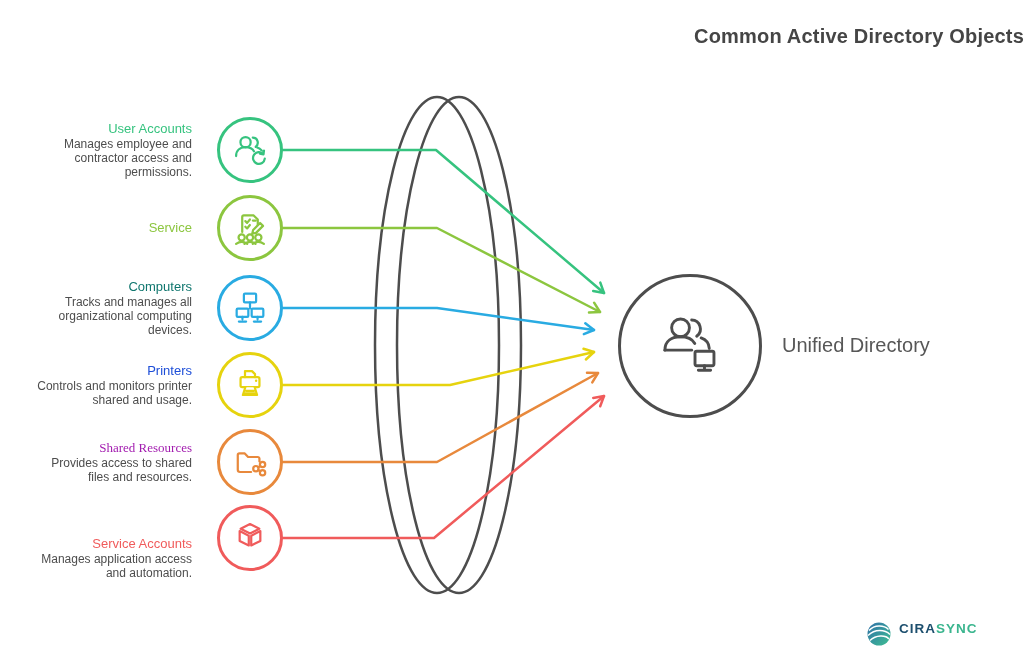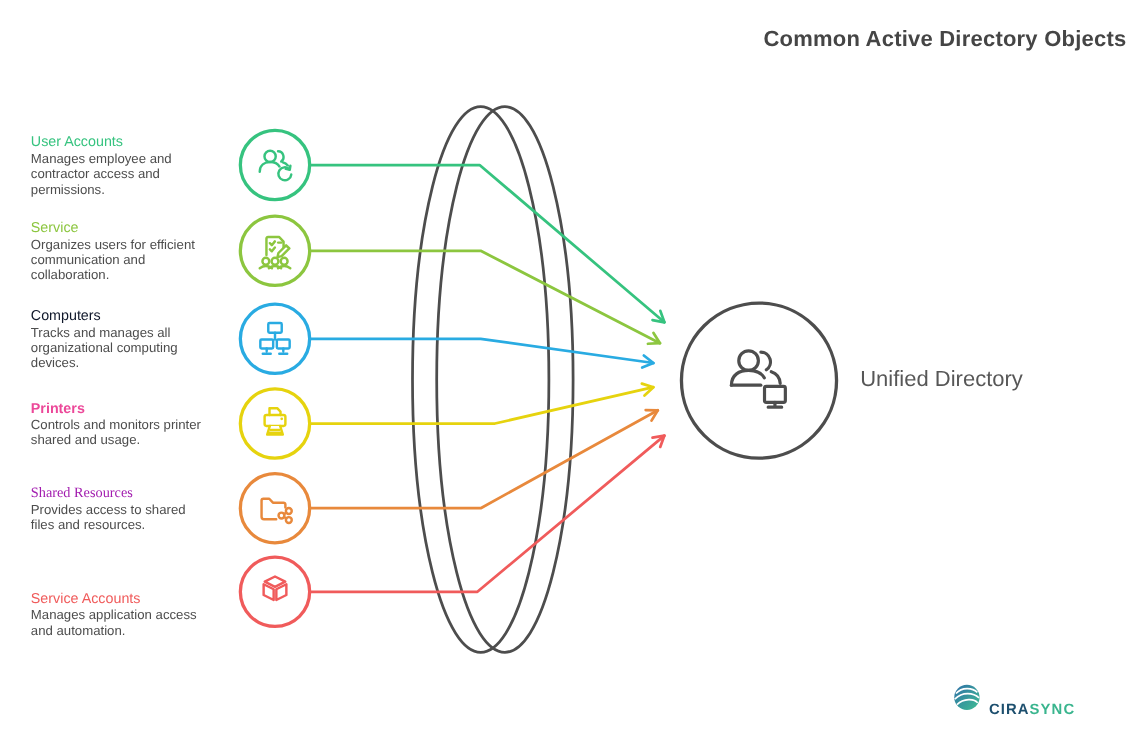--- a/index.html
+++ b/index.html
@@ -8,41 +8,41 @@
     font-family:"Liberation Sans", sans-serif;overflow:hidden;
   }
   .title{
     position:absolute;top:25px;left:0;width:100%;text-align:right;
     font-size:20px;font-weight:700;color:#454545;letter-spacing:.2px;
   }
   .item-row{
     position:absolute;right:741px;height:66px;display:flex;
     align-items:center;justify-content:flex-end;
   }
-  .item-text{width:164px;margin-right:25px;}
+  .item-text{width:164px;text-align:right;margin-right:25px;}
   .item-label{font-size:13px;font-weight:500;line-height:15px;margin-bottom:1px;}
   .item-desc{font-size:12px;color:#4d4d4d;line-height:14px;}
   .icon-circle{
     width:66px;height:66px;border:3px solid;border-radius:50%;
     box-sizing:border-box;background:#fff;display:flex;
     align-items:center;justify-content:center;flex:0 0 auto;
   }
   .icon-circle svg{display:block;}
   .flow-layer{position:absolute;left:0;top:0;z-index:1;pointer-events:none;}
   .unified-circle{
     position:absolute;left:618px;top:274px;width:144px;height:144px;
     border:3px solid #4d4d4d;border-radius:50%;box-sizing:border-box;
     background:#fff;display:flex;align-items:center;justify-content:center;z-index:2;
   }
   .unified-label{
     position:absolute;left:782px;top:334px;font-size:20px;color:#575757;z-index:2;text-align:right;
   }
   .rows{position:absolute;left:0;top:0;z-index:2;width:100%;height:100%;}
   .brand{
-    position:absolute;left:866px;top:621px;display:flex;align-items:flex-end;gap:7px;z-index:2;
+    position:absolute;left:866px;top:621px;display:flex;align-items:flex-start;gap:7px;z-index:2;
   }
   .brand-name{font-size:13.5px;font-weight:700;letter-spacing:1px;}
   .brand-name .cira{color:#1d4f6e;}
   .brand-name .sync{color:#3ab58e;}
 </style>
 </head>
 <body>
 
 <svg class="flow-layer" width="1024" height="670" viewBox="0 0 1024 670">
   <g fill="none" stroke="#4d4d4d" stroke-width="2.5">
@@ -86,21 +86,20 @@
             <path d="M30.6,18.6 l-0.5,3.3 -3.3,-0.7"></path>
           </g>
         </svg>
       </span>
     </div>
   </div>
 
   <div class="item-row" style="top:195px">
     <div class="item-text">
       <div class="item-label" style="color: rgb(140, 198, 63);">Service</div>
-      <div class="item-desc">Organizes users for efficient communication and collaboration.</div>
     </div>
     <div class="icon-circle" style="border-color: rgb(140, 198, 63);">
       <span style="color: rgb(140, 198, 63);">
         <svg width="40" height="40" viewBox="0 0 36 36">
           <g fill="none" stroke="currentColor" stroke-width="2" stroke-linecap="round" stroke-linejoin="round">
             <path d="M11,21.5 V8 a1.3,1.3 0 0 1 1.3,-1.3 h9 l3.7,3.7 v6"></path>
             <path d="M13.8,11.8 l1.6,1.6 2.5,-3.1"></path>
             <path d="M13.8,16.8 l1.6,1.6 2.5,-3.1"></path>
             <path d="M20.6,11.3 h2.6"></path>
             <path d="M20.8,19.8 l6.3,-6.3 2.6,2.6 -6.3,6.3 -3.4,0.8 z" fill="#fff"></path>
@@ -109,42 +108,42 @@
             <circle cx="25.5" cy="26.5" r="2.8"></circle>
             <path d="M5.5,32.3 q5,-3.6 10,0 M13,32.3 q5,-3.6 10,0 M20.5,32.3 q5,-3.6 10,0"></path>
           </g>
         </svg>
       </span>
     </div>
   </div>
 
   <div class="item-row" style="top:275px">
     <div class="item-text">
-      <div class="item-label" style="color: #0f172a;">Computers</div>
+      <div class="item-label" style="color: #0f766e;">Computers</div>
       <div class="item-desc">Tracks and manages all organizational computing devices.</div>
     </div>
     <div class="icon-circle" style="border-color: rgb(41, 171, 226);">
       <span style="color: rgb(41, 171, 226);">
         <svg width="40" height="40" viewBox="0 0 36 36">
           <g fill="none" stroke="currentColor" stroke-width="2" stroke-linecap="round" stroke-linejoin="round">
             <rect x="12.5" y="5" width="11" height="8" rx="1"></rect>
             <path d="M18,13 v5.5"></path>
             <rect x="6" y="18.5" width="10.5" height="7.5" rx="1"></rect>
             <rect x="19.5" y="18.5" width="10.5" height="7.5" rx="1"></rect>
             <path d="M11.2,26 v2.2 M8,30.2 h6.5"></path>
             <path d="M24.8,26 v2.2 M21.5,30.2 h6.5"></path>
           </g>
         </svg>
       </span>
     </div>
   </div>
 
   <div class="item-row" style="top:352px">
     <div class="item-text">
-      <div class="item-label" style="color: #ec4899; font-weight: bold;">Printers</div>
+      <div class="item-label" style="color: #1d4ed8;">Printers</div>
       <div class="item-desc">Controls and monitors printer shared and usage.</div>
     </div>
     <div class="icon-circle" style="border-color: rgb(230, 211, 14);">
       <span style="color: rgb(230, 211, 14);">
         <svg width="40" height="40" viewBox="0 0 36 36">
           <g fill="none" stroke="currentColor" stroke-width="2" stroke-linecap="round" stroke-linejoin="round">
             <path d="M13.5,11 V5.5 h6.3 l2.7,2.7 V11"></path>
             <rect x="9.5" y="11" width="17" height="9" rx="1.5"></rect>
             <circle cx="23.5" cy="14.2" r="1.1" fill="currentColor" stroke="none"></circle>
             <path d="M13.8,20 l-2.2,7 h12.8 l-2.2,-7" fill="#fff"></path>

